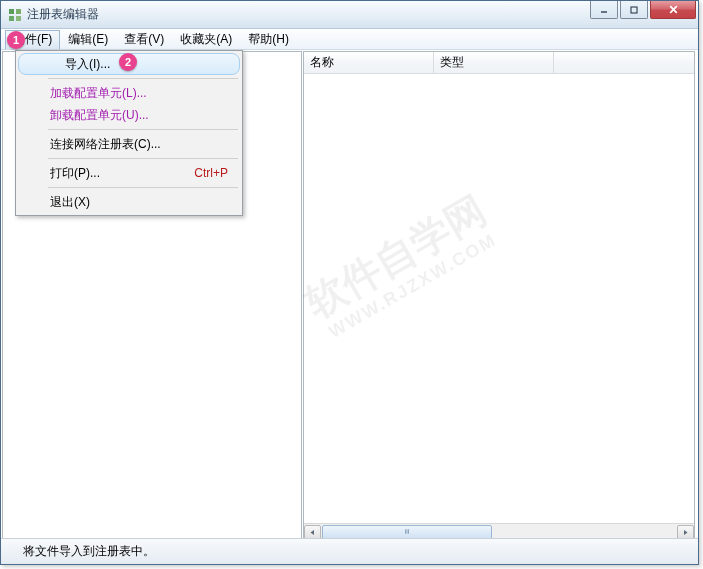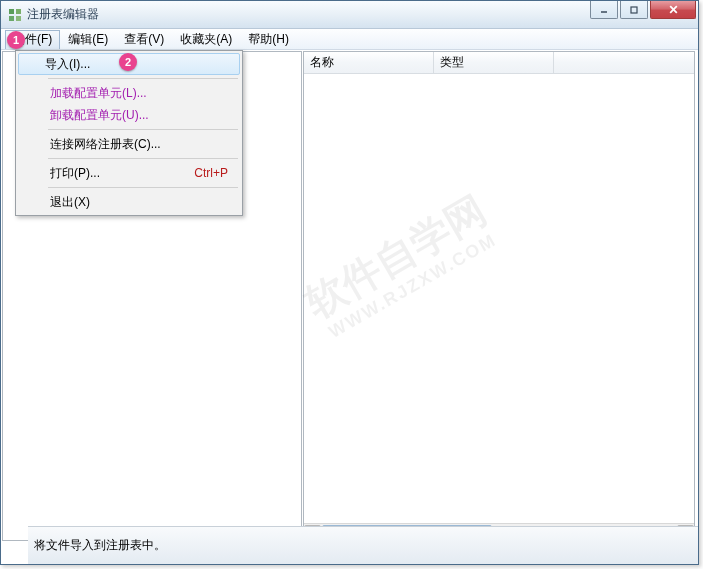--- a/index.html
+++ b/index.html
@@ -106,22 +106,22 @@
     display: flex;
     align-items: center;
     padding-left: 32px;
     padding-right: 12px;
     cursor: pointer;
     position: relative;
   }
   .dd-item.hover {
     background: linear-gradient(to bottom, #eef6fd 0%, #d8ecfb 100%);
     border: 1px solid #a8d0f0;
-    border-radius: 2px;
-    padding-left: 26px;
+    border-radius: 8px;
+    padding-left: 46px;
   }
   .dd-item.disabled {
     color: #a21caf;
     cursor: default;
   }
   .dd-sep {
     height: 1px;
     background: #d0d0d0;
     margin: 3px 2px 3px 30px;
   }
@@ -214,27 +214,26 @@
     transform: translate(-50%, -55%) rotate(90deg);
     color: #6a88a6;
     font-size: 9px;
   }
   
   .statusbar {
     position: absolute;
     bottom: 0;
     left: 0;
     right: 0;
-    height: 38px;
+    height: 26px;
     background: linear-gradient(to bottom, #f8fafc 0%, #e4ebf2 100%);
     border-top: 1px solid #c8d0d8;
     display: flex;
     align-items: center;
-    padding-left: 6px;
-    margin-left: 27px;
+    padding-left: 22px;
   }
   
   .callout {
     position: absolute;
     width: 18px;
     height: 18px;
     background: #e9438f;
     color: #fff;
     border-radius: 50%;
     display: flex;

